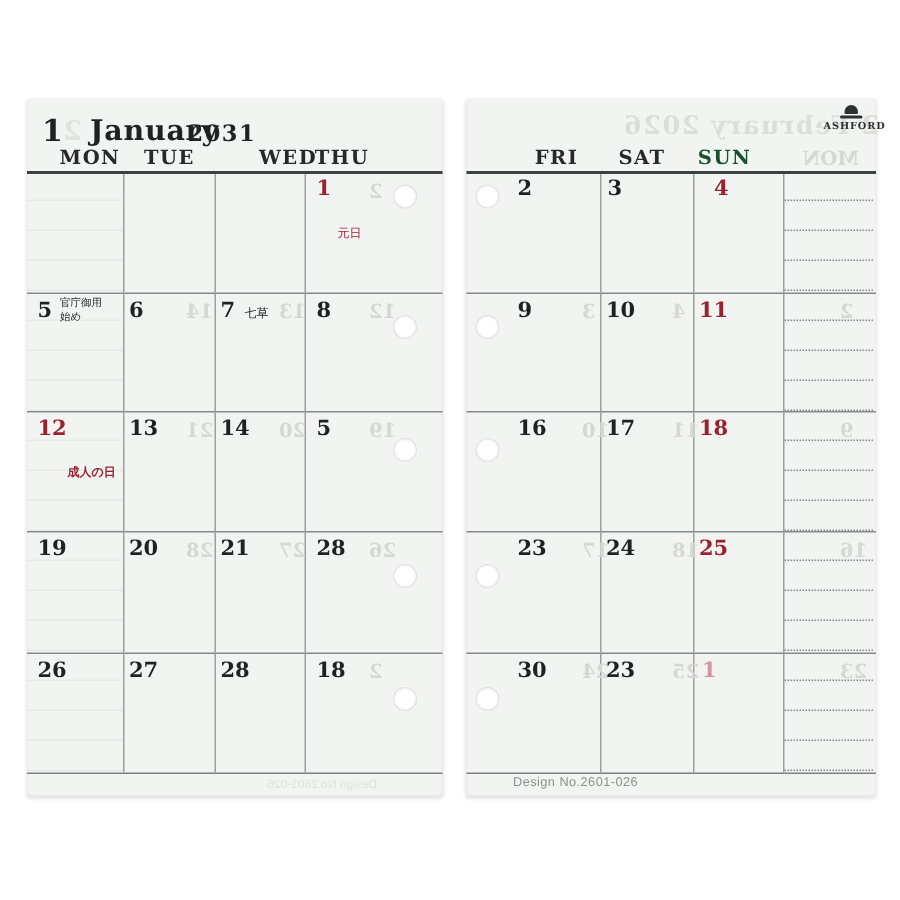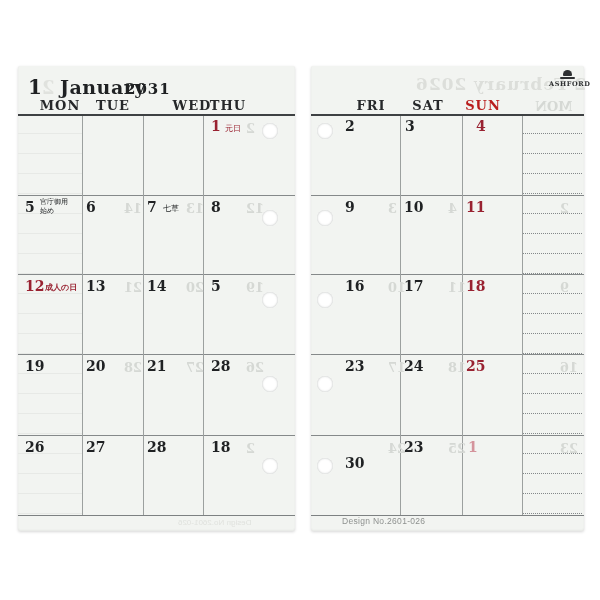--- a/index.html
+++ b/index.html
@@ -16,28 +16,28 @@
   .grid-bottom{position:absolute;left:0;right:0;top:449px;height:1px;background:#7d8182;}
   .vline{position:absolute;top:50px;height:399px;width:1px;background:#9ca09f;}
 
   
   .t-part{position:absolute;color:#1f2123;font-weight:bold;letter-spacing:.5px;}
   .t-day{left:10px;top:9px;font-size:20px;}
   .t-month{left:42px;top:10px;font-size:19px;}
   .t-year{left:107px;top:14px;font-size:15px;letter-spacing:1px;}
   .dayhdr{position:absolute;top:32px;transform:translateX(-50%);font-weight:bold;
           font-size:13px;letter-spacing:1px;color:#26282a;white-space:nowrap;}
-  .dayhdr.red{color:#b91c1c;}
+  .dayhdr.red{color:#14532d;}
 
   
   .date{position:absolute;font-weight:bold;font-size:14px;color:#1f2123;white-space:nowrap;}
   .date.red{color:#992231;}
   .date.pale{color:#d4949c;}
   .ann{position:absolute;font-family:"DejaVu Sans",sans-serif;font-size:8px;color:#26282a;white-space:nowrap;}
-  .ann.red{color:#992231;}
+  .ann.red{color:#992231;margin-top:27px;}
   .ann.wrap{white-space:normal;width:34px;font-size:7px;line-height:8.5px;word-break:break-all;}
 
   
   .dotline{position:absolute;left:1px;right:2px;height:0;border-top:1px dotted #84888a;}
   .ghostline{position:absolute;left:0;width:64px;height:0;border-top:1px solid #e7e9e6;}
   .ghost{position:absolute;display:inline-block;transform:scaleX(-1);color:#d5d8d4;
          font-weight:bold;font-size:13px;white-space:nowrap;}
   .ghost.big{font-size:17px;letter-spacing:1px;color:#dcdeda;}
   .ghost.small{font-family:"Liberation Sans",sans-serif;font-weight:normal;font-size:8px;color:#e0e2de;}
 
@@ -220,21 +220,21 @@
     <span class="date red" style="left:155px;top:133px;">11</span>
 
     <span class="date" style="left:34px;top:212px;">16</span>
     <span class="date" style="left:93px;top:212px;">17</span>
     <span class="date red" style="left:155px;top:212px;">18</span>
 
     <span class="date" style="left:34px;top:292px;">23</span>
     <span class="date" style="left:93px;top:292px;">24</span>
     <span class="date red" style="left:155px;top:292px;">25</span>
 
-    <span class="date" style="left:34px;top:389px;">30</span>
+    <span class="date" style="left:34px;top:373px;">30</span>
     <span class="date" style="left:93px;top:373px;">23</span>
     <span class="date pale" style="left:157px;top:373px;">1</span>
 
     <div class="hole" style="left:6px;top:57px;"></div>
     <div class="hole" style="left:6px;top:144px;"></div>
     <div class="hole" style="left:6px;top:226px;"></div>
     <div class="hole" style="left:6px;top:310px;"></div>
     <div class="hole" style="left:6px;top:392px;"></div>
 
     <span class="designno">Design No.2601-026</span>

